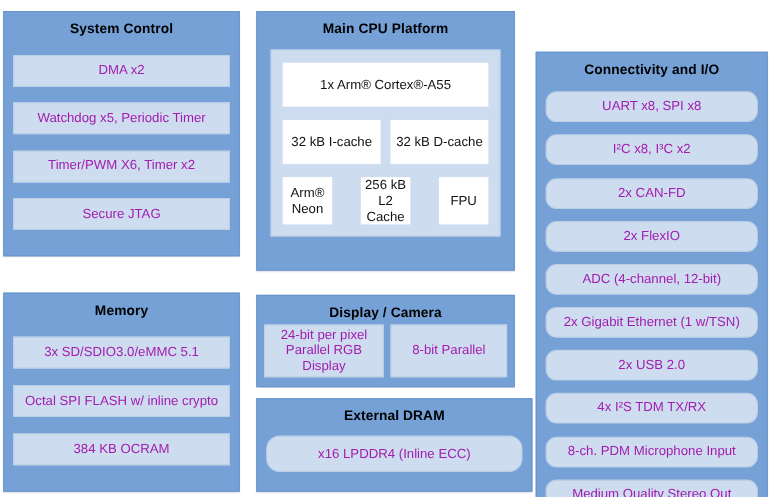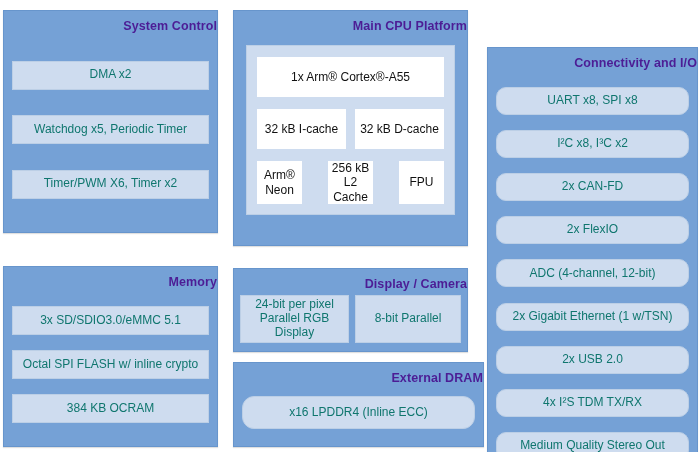--- a/index.html
+++ b/index.html
@@ -19,43 +19,43 @@
     background: #75a1d6;
     border: 1px solid #6795cc;
     box-sizing: border-box;
     display: flex;
     flex-direction: column;
     box-shadow: 0 1px 1px rgba(0,0,0,0.12);
   }
   .block-title {
     font-weight: bold;
     font-size: 12.5px;
-    color: #4c1d95;
-    text-align: right;
+    color: #000000;
+    text-align: center;
     padding-top: 8px;
     flex: 0 0 auto;
     letter-spacing: 0.1px;
   }
   .items {
     flex: 1 1 auto;
     display: flex;
     flex-direction: column;
     justify-content: space-evenly;
     padding: 2px 8px 8px 8px;
   }
   .item {
     background: #cedcef;
     border: 1px solid #bccfe6;
     box-sizing: border-box;
     display: flex;
     align-items: center;
     justify-content: center;
     text-align: center;
     font-size: 12px;
-    color: #0f766e;
+    color: #a21caf;
     line-height: 1.15;
     flex: 0 0 auto;
   }
   .item.h29 { height: 29px; }
   .item.h28 { height: 28px; border-radius: 10px; }
   .item.h33 { height: 33px; border-radius: 12px; }
 
   
   #block-system-control { left: 3px; top: 10px; width: 215px; height: 223px; }
   
@@ -110,20 +110,21 @@
 </style>
 </head>
 <body>
 
 <div class="block" id="block-system-control">
   <div class="block-title">System Control</div>
   <div class="items">
     <div class="item h29">DMA x2</div>
     <div class="item h29">Watchdog x5, Periodic Timer</div>
     <div class="item h29">Timer/PWM X6, Timer x2</div>
+    <div class="item h29">Secure JTAG</div>
   </div>
 </div>
 
 <div class="block" id="block-memory">
   <div class="block-title">Memory</div>
   <div class="items">
     <div class="item h29">3x SD/SDIO3.0/eMMC 5.1</div>
     <div class="item h29">Octal SPI FLASH w/ inline crypto</div>
     <div class="item h29">384 KB OCRAM</div>
   </div>
@@ -164,15 +165,16 @@
   <div class="block-title">Connectivity and I/O</div>
   <div class="items">
     <div class="item h28">UART x8, SPI x8</div>
     <div class="item h28">I²C x8, I³C x2</div>
     <div class="item h28">2x CAN-FD</div>
     <div class="item h28">2x FlexIO</div>
     <div class="item h28">ADC (4-channel, 12-bit)</div>
     <div class="item h28">2x Gigabit Ethernet (1 w/TSN)</div>
     <div class="item h28">2x USB 2.0</div>
     <div class="item h28">4x I²S TDM TX/RX</div>
+    <div class="item h28">8-ch. PDM Microphone Input</div>
     <div class="item h28">Medium Quality Stereo Out</div>
   </div>
 </div>
 
 </body></html>

